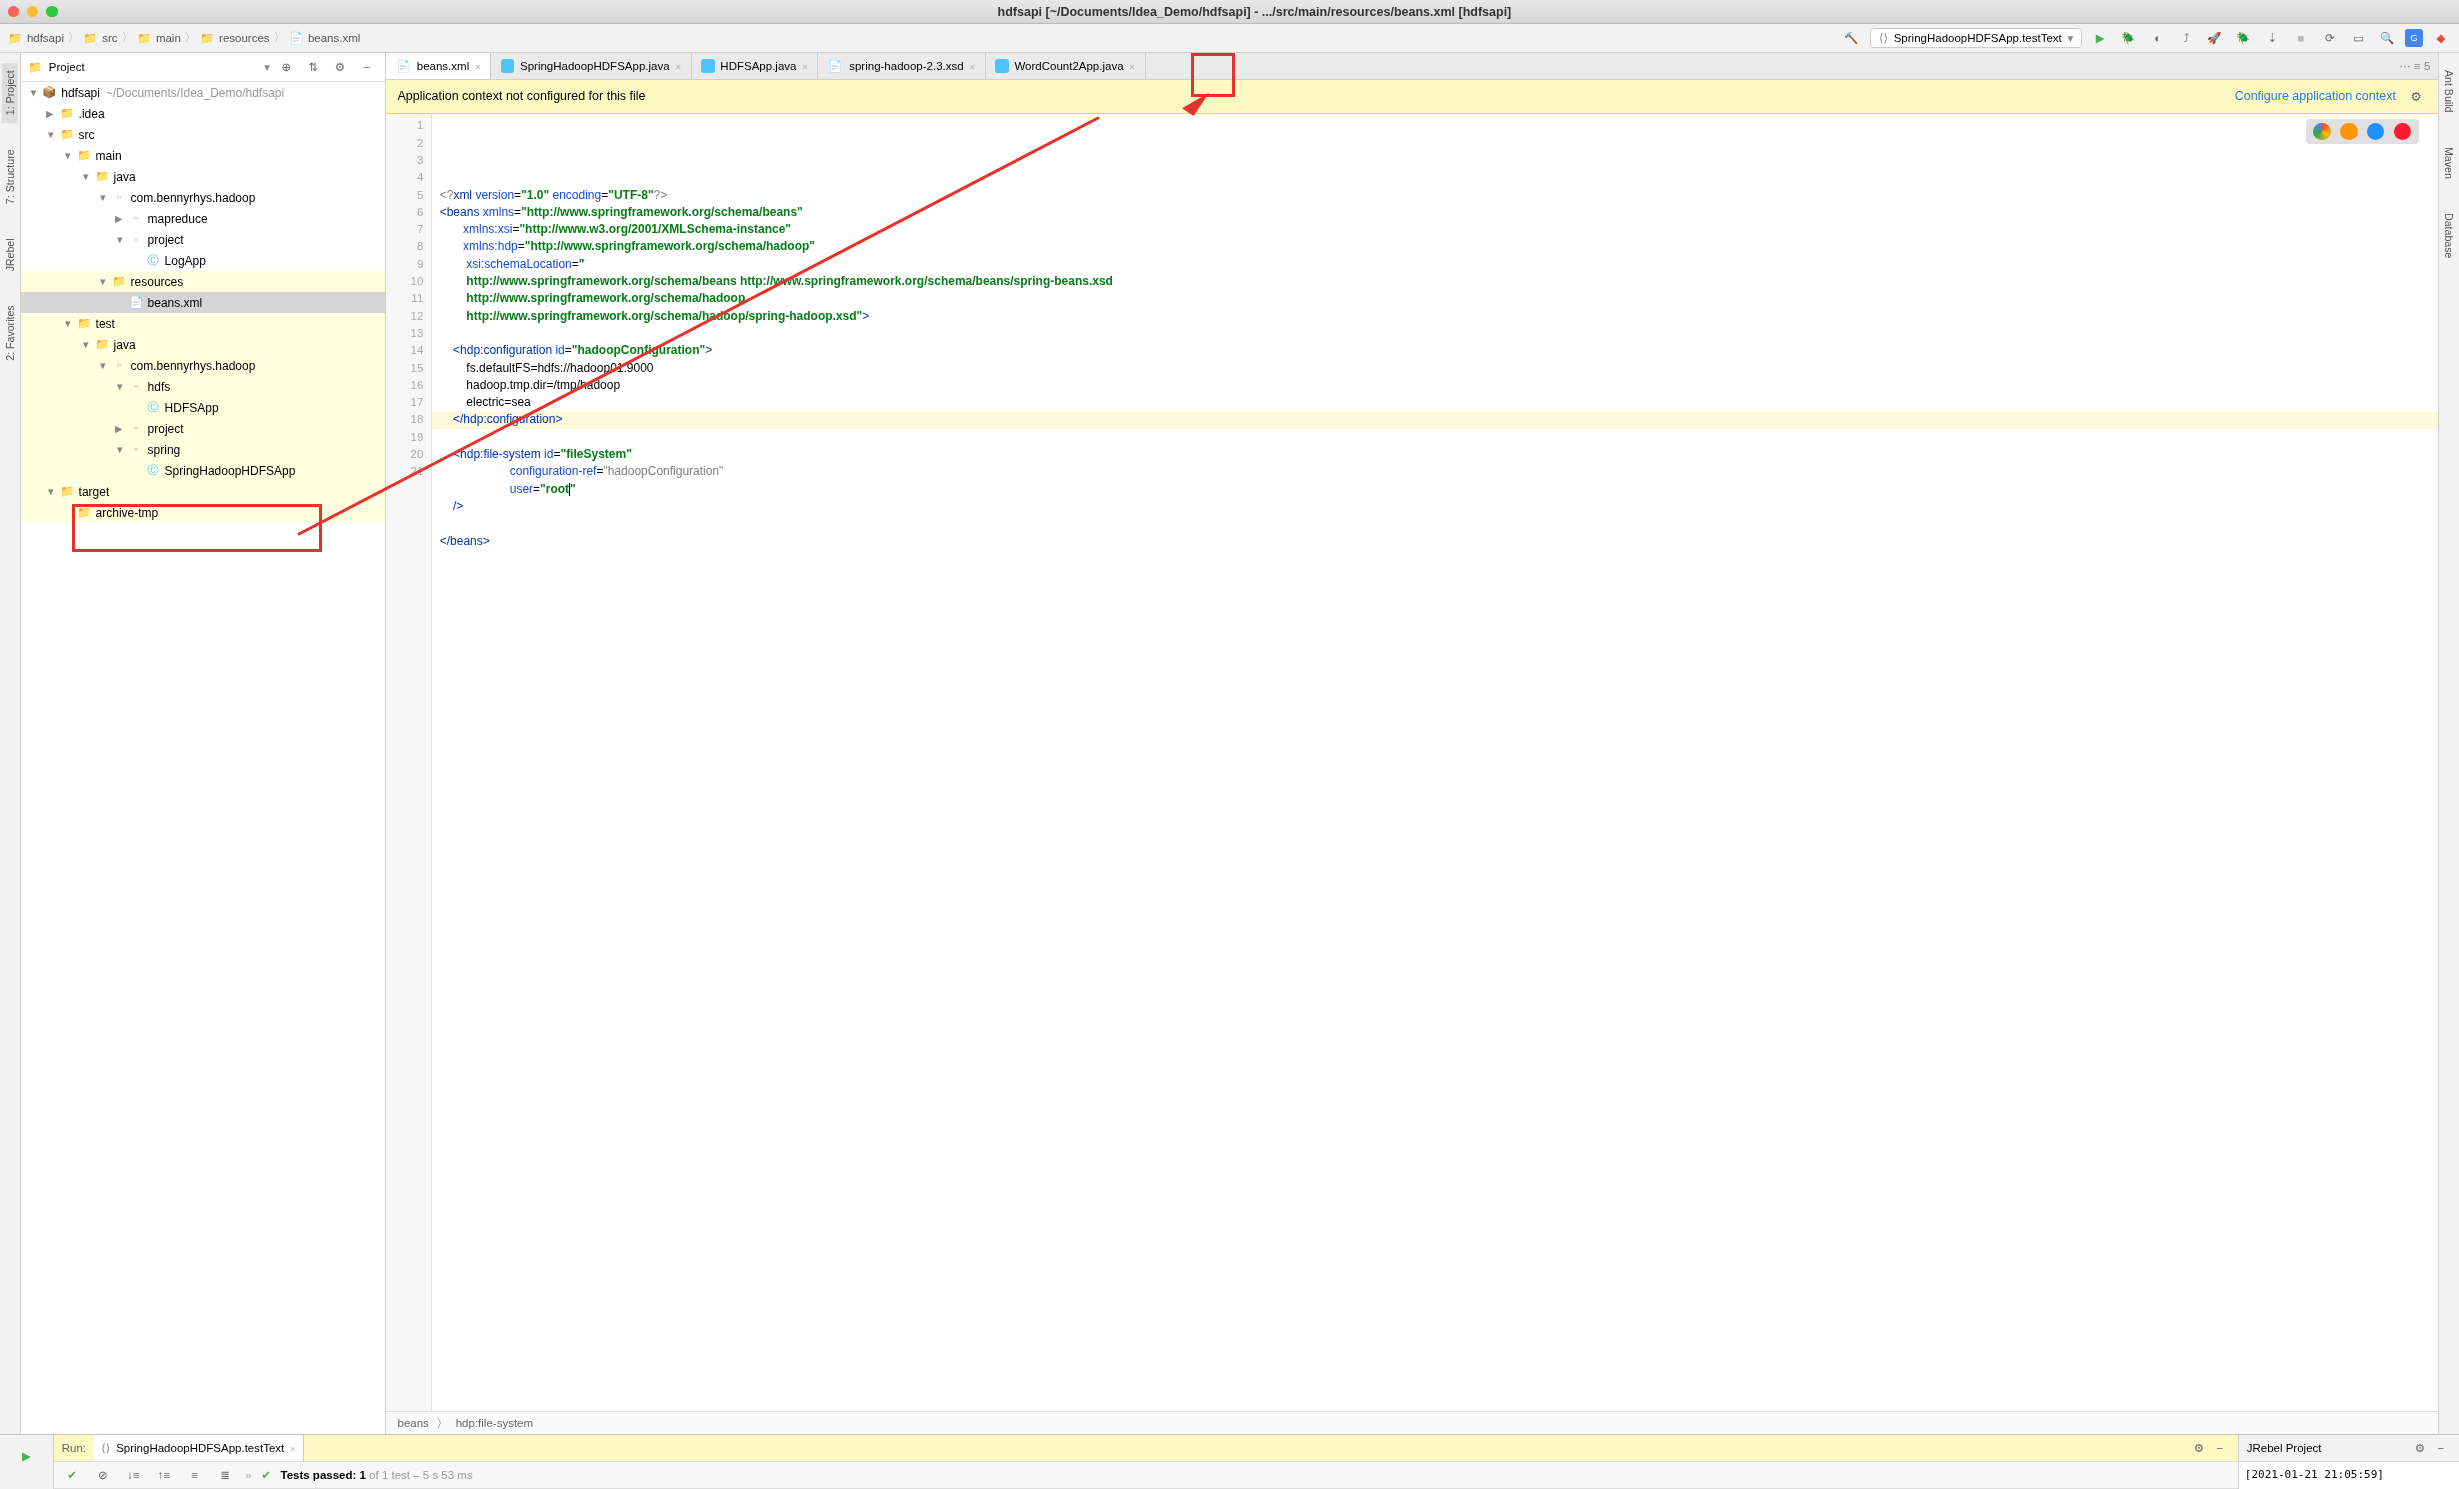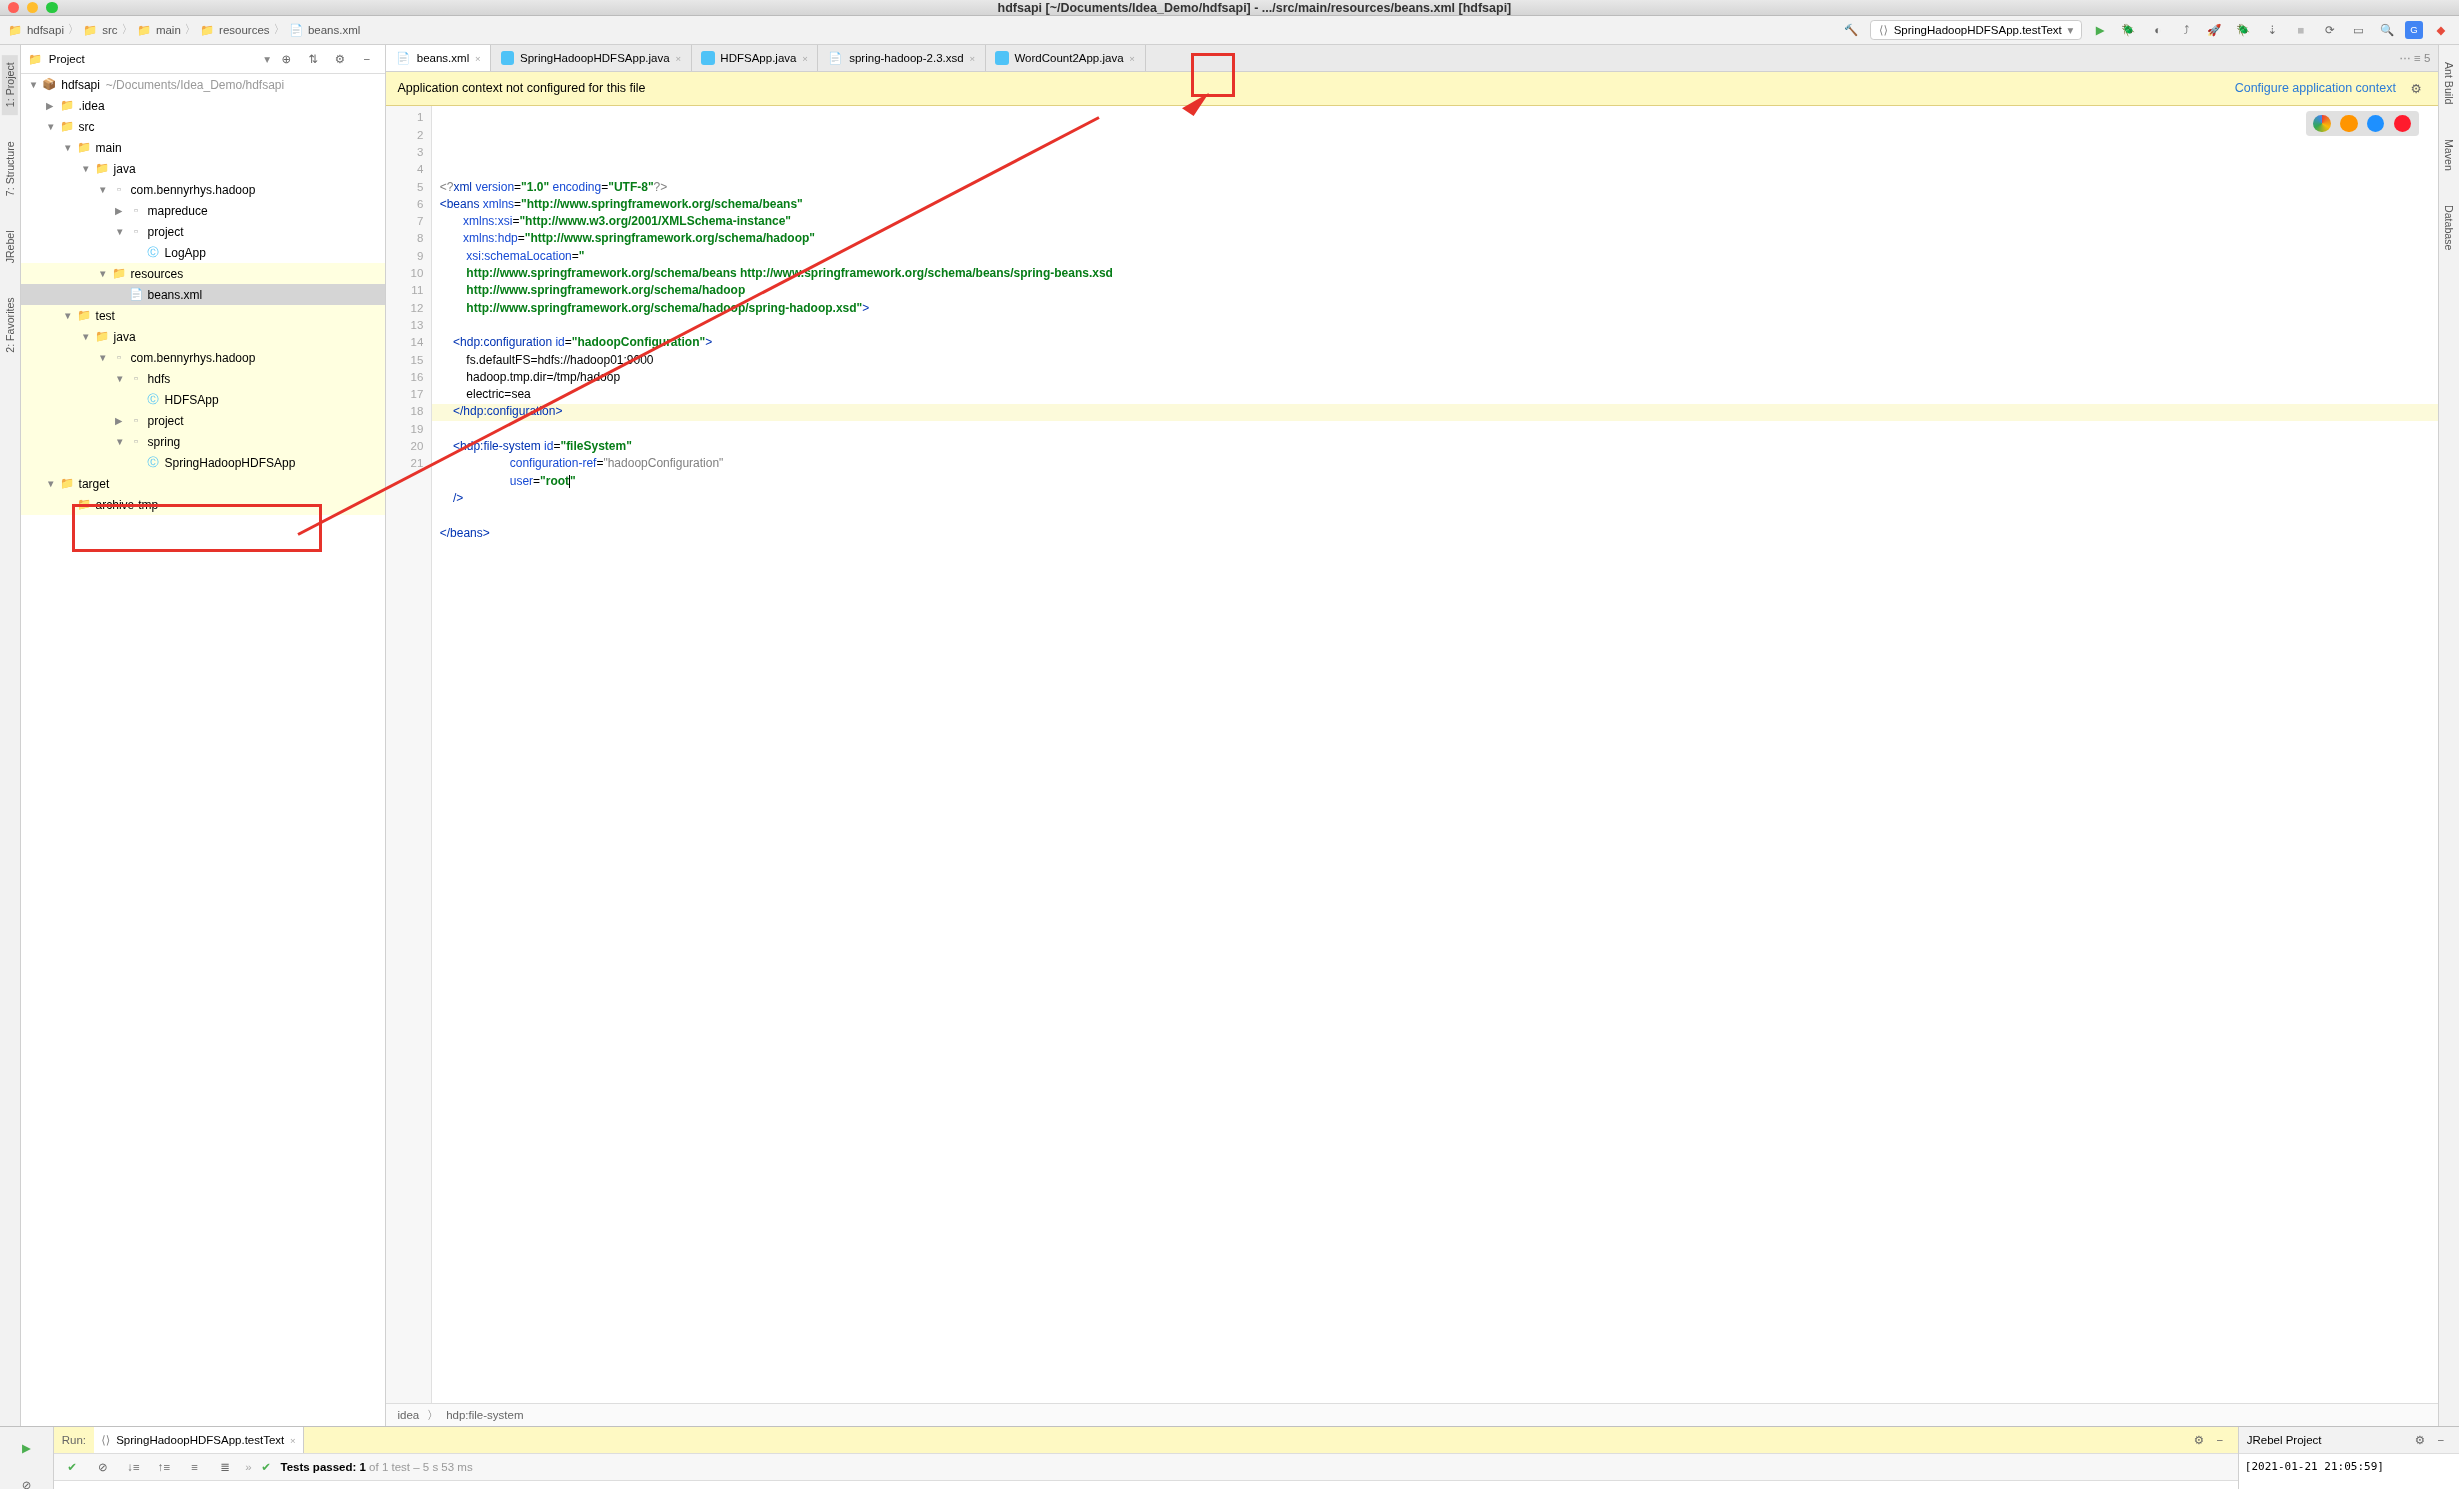--- a/index.html
+++ b/index.html
@@ -1,18 +1,18 @@
 <!DOCTYPE html>
 <html><head>
 <meta charset="utf-8">
 <style>
 * { margin:0; padding:0; box-sizing:border-box; font-family:-apple-system,"Segoe UI",sans-serif; }
 body { background:#f2f2f2; font-size:11.5px; overflow:hidden; }
 .window { width:2459px; height:1489px; background:#f2f2f2; transform-origin:top left; position:relative; }
-.titlebar { height:16px; background:linear-gradient(#e8e8e8,#d5d5d5); display:flex; align-items:center; padding:0 7.7px; border-bottom:1px solid #bbb; }
+.titlebar { height:24px; background:linear-gradient(#e8e8e8,#d5d5d5); display:flex; align-items:center; padding:0 7.7px; border-bottom:1px solid #bbb; }
 .dots { display:flex; gap:7.7px; }
 .dot { width:11.5px; height:11.5px; border-radius:50%; }
 .dot.r{background:#ff5f57}.dot.y{background:#ffbd2e}.dot.g{background:#28c940}
 .title { flex:1; text-align:center; font-weight:600; font-size:12.5px; color:#333; }
 .navbar { height:29px; background:#f2f2f2; border-bottom:1px solid #d0d0d0; display:flex; align-items:center; padding:0 7.7px; }
 .bc { display:flex; align-items:center; gap:3.8px; color:#555; font-size:11.5px; }
 .bc-seg { display:flex; align-items:center; gap:3.8px; cursor:pointer; }
 .bc-sep { color:#aaa; }
 .ico { width:15.4px; height:15.4px; display:inline-flex; align-items:center; justify-content:center; font-size:11.5px; }
 .folder-ico { color:#aaa; }
@@ -350,21 +350,21 @@
 
     <span class="xml-tag">&lt;hdp:file-system</span> <span class="xml-attr">id</span>=<span class="xml-val">"fileSystem"</span>
                      <span class="xml-attr">configuration-ref</span>=<span class="cmt">"hadoopConfiguration"</span>
                      <span class="xml-attr">user</span>=<span class="xml-val">"root</span><span class="cursor-caret"></span><span class="xml-val">"</span>
     <span class="xml-tag">/&gt;</span>
 
 <span class="xml-tag">&lt;/beans&gt;</span></pre>
         </div>
       </div>
       <div class="breadcrumb-bot">
-        <span>idea</span>
+        <span>beans</span>
           <span>〉</span>
         <span>hdp:file-system</span>
       </div>
     </div>
 
     <div class="right-gutter">
       <div class="side-tab" style="writing-mode:vertical-rl;transform:none">Ant Build</div>
       <div class="side-tab" style="writing-mode:vertical-rl;transform:none">Maven</div>
       <div class="side-tab" style="writing-mode:vertical-rl;transform:none">Database</div>
     </div>

